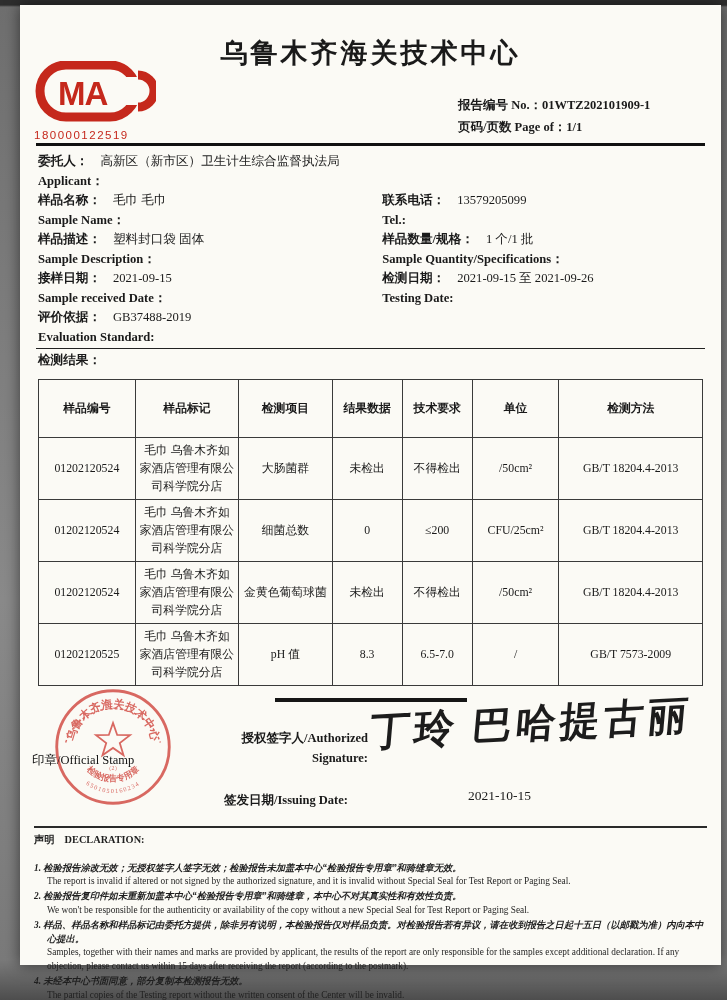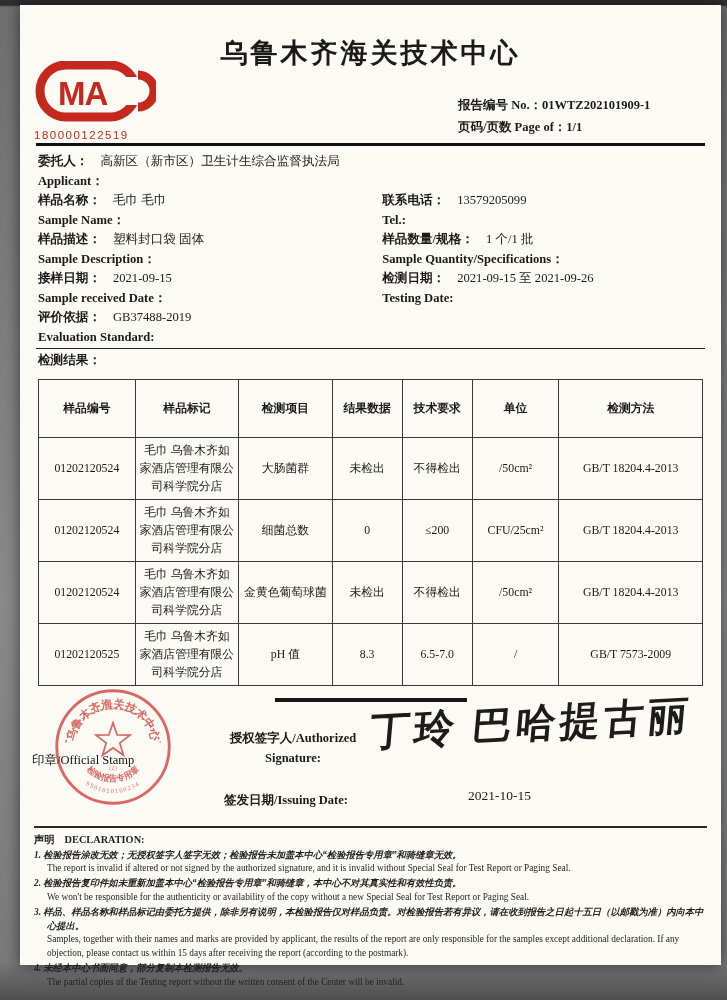--- a/index.html
+++ b/index.html
@@ -31,28 +31,28 @@
   table{margin:8px 18px 0;width:665px;border-collapse:collapse;font-size:11.8px;text-align:center;
     border:1.5px solid #222;}
   th,td{border:1px solid #3a3a3a;padding:4px 3px;line-height:1.5;}
   th{font-weight:600;padding:20px 2px;}
   td{height:46px;}
   .endline{width:192px;height:3.5px;background:#161616;margin:12px auto 0;}
   
   .signing{position:relative;height:118px;margin-top:2px;}
   .stamp{position:absolute;left:26px;top:-24px;width:134px;height:134px;opacity:.88;}
   .stamp-label{position:absolute;left:12px;top:48px;font-size:12.5px;color:#111;}
-  .auth-label{position:absolute;left:198px;top:24px;width:150px;text-align:center;font-weight:bold;font-size:12.5px;line-height:1.6;}
+  .auth-label{position:absolute;left:198px;top:24px;width:150px;text-align:right;font-weight:bold;font-size:12.5px;line-height:1.6;}
   .signature{position:absolute;left:350px;top:-8px;font-size:40px;font-weight:600;color:#1c1c1c;
     letter-spacing:4px;transform:rotate(-3deg) skewX(-8deg);white-space:nowrap;}
   .sig-date{position:absolute;left:448px;top:84px;font-size:13.5px;}
   .issue-label{position:absolute;left:204px;top:88px;font-weight:bold;font-size:12.5px;white-space:nowrap;}
   
   .decl{padding:5px 14px 0;font-size:9.3px;color:#1f1f1f;}
-  .decl-title{font-weight:bold;font-size:10.3px;margin-bottom:1px;}
+  .decl-title{font-weight:bold;font-size:10.3px;margin-bottom:14px;}
   .decl-title .sp{margin-right:10px;}
   .decl .zh{font-weight:600;font-style:italic;line-height:1.55;padding-left:13px;text-indent:-13px;}
   .decl .en{font-weight:normal;line-height:1.5;padding-left:13px;}
   
   .footer{display:flex;justify-content:space-between;padding:16px 14px 0;font-size:10.6px;white-space:nowrap;}
 </style>
 </head>
 <body>
 
 <div class="page">

